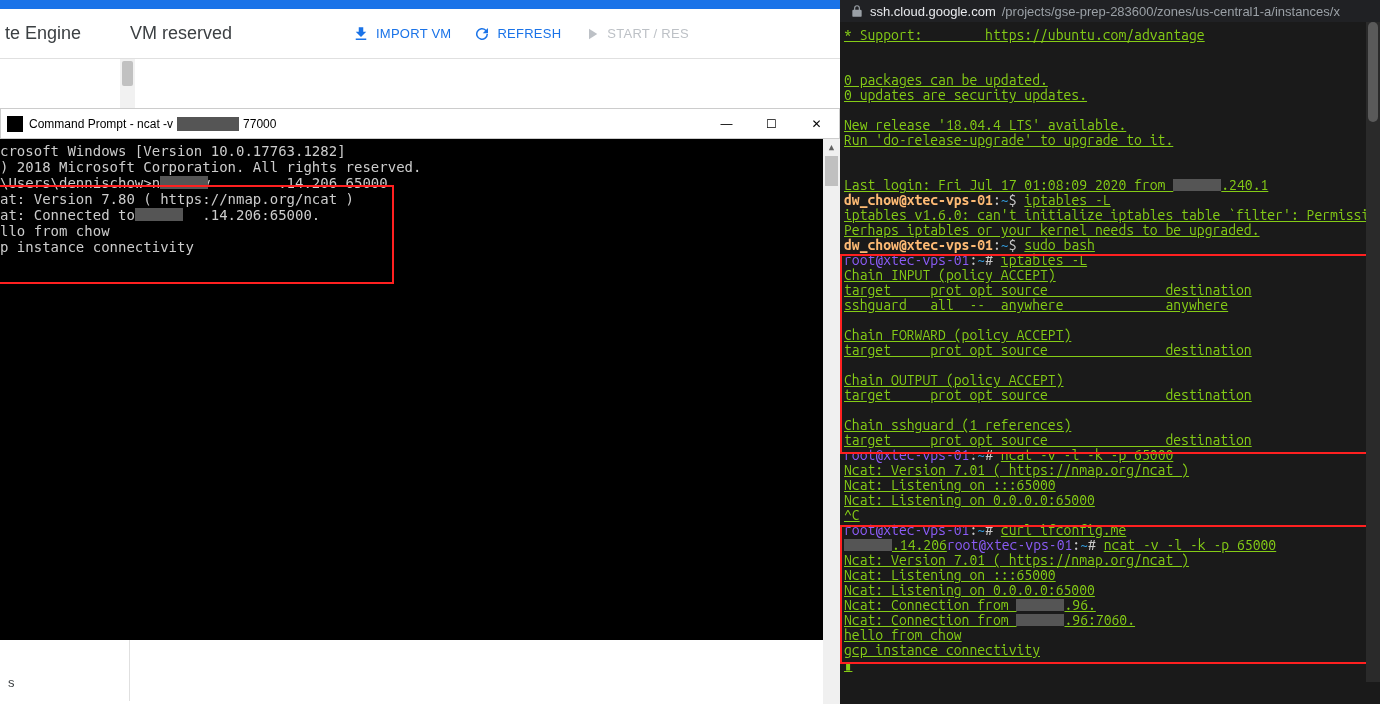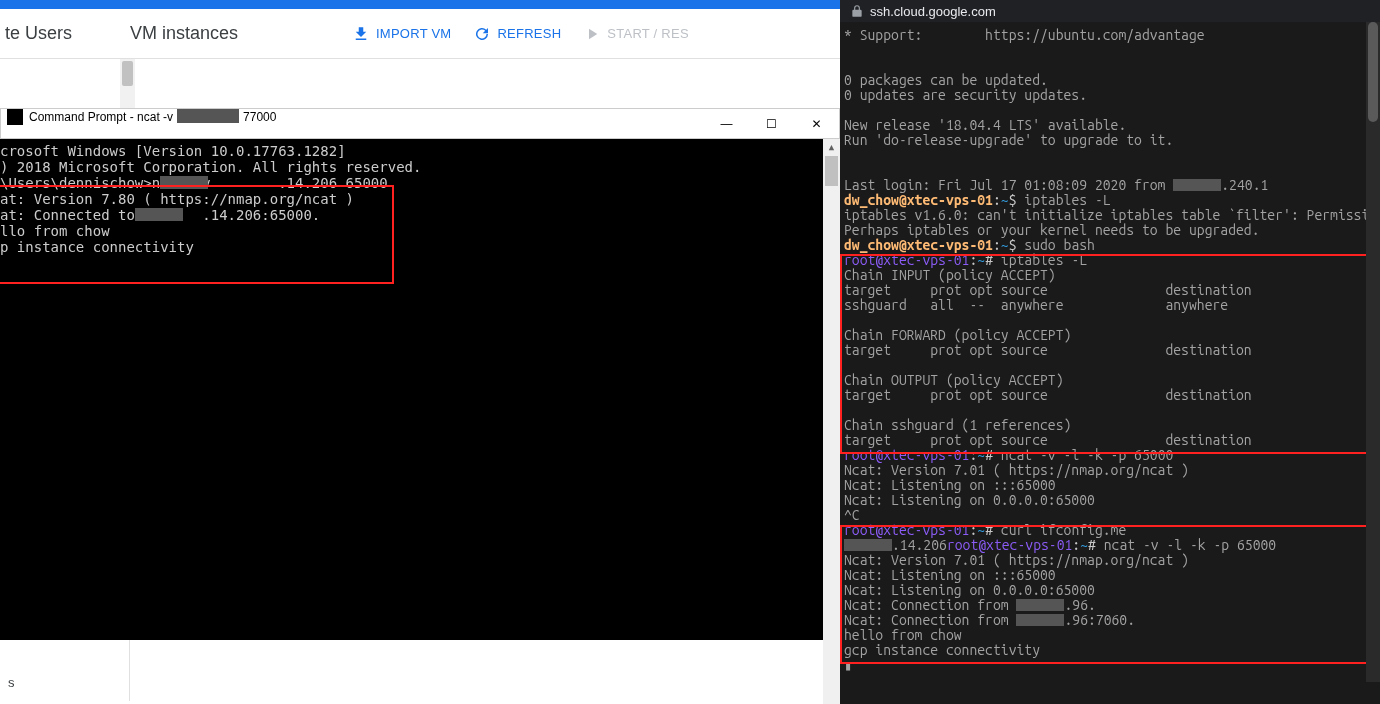--- a/index.html
+++ b/index.html
@@ -15,21 +15,21 @@
   .gcp-sidebar .item { height:36px; line-height:36px; padding-left:8px; font-size:13px; color:#3c4043; white-space:nowrap; overflow:hidden; }
   .gcp-sidebar .item.sel { background:#e8f0fe; color:#1a73e8; }
   .gcp-side-top{ height:50px; }
   .gcp-side-sb { position:absolute; top:59px; left:120px; width:15px; height:50px; background:#f1f1f1; }
   .gcp-side-sb .thumb { position:absolute; top:2px; left:2px; width:11px; height:25px; background:#c1c1c1; border-radius:2px; }
   .gcp-canvas { position:absolute; top:59px; left:135px; width:705px; height:645px; background:#fff; }
   .gcp-inner { position:absolute; top:50px; left:25px; width:660px; height:5px; border-top:1px solid #ccc; border-left:1px solid #ccc; border-right:1px solid #ccc; }
 
   
   .cmdwin { position:absolute; top:108px; left:0; width:840px; height:532px; background:#000; color:#c8c8c8; font-family:Consolas,"Lucida Console",monospace; font-size:14px; line-height:16px; }
-  .cmd-title { height:31px; background:#fff; color:#000; display:flex; align-items:flex-start; border:1px solid #ccc; }
+  .cmd-title { height:31px; background:#fff; color:#000; display:flex; align-items:center; border:1px solid #ccc; }
   .cmd-title .ico { width:16px; height:16px; margin:0 6px; background:#000; display:inline-block; }
   .cmd-title .txt { font-family:"Segoe UI",sans-serif; font-size:12px; flex:0 0 auto; }
   .cmd-title .redact { display:inline-block; width:62px; height:14px; background:#555; margin:0 4px; }
   .cmd-title .spacer { flex:1; }
   .cmd-title .wbtn { width:45px; height:29px; display:flex; align-items:center; justify-content:center; font-family:"Segoe UI Symbol",sans-serif; font-size:12px; cursor:pointer; }
   .cmd-body { position:relative; width:100%; height:625px; }
   .cmd-body pre { position:absolute; top:4px; left:0; white-space:pre; color:#ccc; }
   .cmd-body .redbox1 { position:absolute; top:46px; left:-4px; width:398px; height:99px; border:2px solid #ff2020; pointer-events:none; }
   .cmd-sb { position:absolute; top:0; right:0; width:17px; height:100%; background:#f0f0f0; }
   .cmd-sb .up,.cmd-sb .dn { width:17px; height:17px; background:#f0f0f0; color:#606060; font-size:9px; text-align:center; line-height:17px; }
@@ -38,36 +38,36 @@
   .redact-inline { display:inline-block; width:48px; height:13px; background:#555; vertical-align:-2px; }
 
   
   .ssh-pane { position:absolute; top:0; left:840px; width:540px; height:704px; background:#1a1a1a; color:#c8c8c8; font-family:"Ubuntu Mono","DejaVu Sans Mono",monospace; font-size:14px; line-height:15px; overflow:hidden; }
   .ssh-addr { height:22px; background:#202124; display:flex; align-items:center; gap:6px; padding-left:10px; color:#9aa0a6; font-family:Arial,sans-serif; font-size:13px; white-space:nowrap; }
   .ssh-addr .host { color:#e8eaed; }
   .ssh-addr svg { width:14px; height:14px; fill:#9aa0a6; }
   .ssh-body { position:relative; padding:6px 0 0 4px; white-space:pre; }
   .g { color:#fdba74;font-weight:bold; }
   .b { color:#34a0e4; }
-  .w { color:#a3a3a3; }
+  .w { color:#84cc16;text-decoration:underline; }
   .r { color:#8b5cf6; }
   .ssh-redact { display:inline-block; width:48px; height:12px; background:#555; vertical-align:-1px; }
   .redbox2 { position:absolute; top:254px; left:0; width:538px; height:200px; border:2px solid #ff2020; pointer-events:none; }
   .redbox3 { position:absolute; top:525px; left:0; width:538px; height:139px; border:2px solid #ff2020; pointer-events:none; }
   .ssh-sb { position:absolute; top:22px; right:0; width:14px; height:660px; background:#2a2a2a; }
   .ssh-sb .thumb { position:absolute; top:0; left:2px; width:10px; height:100px; background:#5a5a5a; border-radius:5px; }
 </style>
 </head>
 <body>
 
 <div class="blue-strip"></div>
 
 <div class="gcp-head">
-  <div class="title1">te Users</div>
-  <div class="title2">VM instances</div>
+  <div class="title1">te Engine</div>
+  <div class="title2">VM reserved</div>
   <div class="action">
     <svg viewBox="0 0 24 24">
         <path fill="#1a73e8" d="M19 9h-4V3H9v6H5l7 7 7-7zM5 18v2h14v-2H5z"></path>
       </svg>
     <span>IMPORT VM</span>
   </div>
   <div class="action">
     <svg viewBox="0 0 24 24">
         <path fill="#1a73e8" d="M17.65 6.35A8 8 0 1 0 20 12h-2a6 6 0 1 1-1.76-4.24L13 11h7V4z"></path>
       </svg>
@@ -116,20 +116,21 @@
     </div>
   </div>
 </div>
 
 <div class="ssh-pane">
   <div class="ssh-addr">
     <svg viewBox="0 0 24 24">
         <path d="M12 2a5 5 0 0 0-5 5v3H6a2 2 0 0 0-2 2v8a2 2 0 0 0 2 2h12a2 2 0 0 0 2-2v-8a2 2 0 0 0-2-2h-1V7a5 5 0 0 0-5-5zm-3 5a3 3 0 1 1 6 0v3H9z"></path>
       </svg>
     <span class="host">ssh.cloud.google.com</span>
+      <span>/projects/gse-prep-283600/zones/us-central1-a/instances/x</span>
   </div>
   <div class="ssh-body" id="sshbody"><div><span class="w">* Support:        https://ubuntu.com/advantage</span></div><div>&nbsp;</div><div>&nbsp;</div><div><span class="w">0 packages can be updated.</span></div><div><span class="w">0 updates are security updates.</span></div><div>&nbsp;</div><div><span class="w">New release '18.04.4 LTS' available.</span></div><div><span class="w">Run 'do-release-upgrade' to upgrade to it.</span></div><div>&nbsp;</div><div>&nbsp;</div><div><span class="w">Last login: Fri Jul 17 01:08:09 2020 from </span><span class="ssh-redact"></span><span class="w">.240.1</span></div><div><span class="g">dw_chow@xtec-vps-01</span>:<span class="b">~</span>$ <span class="w">iptables -L</span></div><div><span class="w">iptables v1.6.0: can't initialize iptables table `filter': Permission</span></div><div><span class="w">Perhaps iptables or your kernel needs to be upgraded.</span></div><div><span class="g">dw_chow@xtec-vps-01</span>:<span class="b">~</span>$ <span class="w">sudo bash</span></div><div><span class="r">root@xtec-vps-01</span>:<span class="b">~</span># <span class="w">iptables -L</span></div><div><span class="w">Chain INPUT (policy ACCEPT)</span></div><div><span class="w">target     prot opt source               destination</span></div><div><span class="w">sshguard   all  --  anywhere             anywhere</span></div><div>&nbsp;</div><div><span class="w">Chain FORWARD (policy ACCEPT)</span></div><div><span class="w">target     prot opt source               destination</span></div><div>&nbsp;</div><div><span class="w">Chain OUTPUT (policy ACCEPT)</span></div><div><span class="w">target     prot opt source               destination</span></div><div>&nbsp;</div><div><span class="w">Chain sshguard (1 references)</span></div><div><span class="w">target     prot opt source               destination</span></div><div><span class="r">root@xtec-vps-01</span>:<span class="b">~</span># <span class="w">ncat -v -l -k -p 65000</span></div><div><span class="w">Ncat: Version 7.01 ( https://nmap.org/ncat )</span></div><div><span class="w">Ncat: Listening on :::65000</span></div><div><span class="w">Ncat: Listening on 0.0.0.0:65000</span></div><div><span class="w">^C</span></div><div><span class="r">root@xtec-vps-01</span>:<span class="b">~</span># <span class="w">curl ifconfig.me</span></div><div><span class="ssh-redact"></span><span class="w">.14.206</span><span class="r">root@xtec-vps-01</span>:<span class="b">~</span># <span class="w">ncat -v -l -k -p 65000</span></div><div><span class="w">Ncat: Version 7.01 ( https://nmap.org/ncat )</span></div><div><span class="w">Ncat: Listening on :::65000</span></div><div><span class="w">Ncat: Listening on 0.0.0.0:65000</span></div><div><span class="w">Ncat: Connection from </span><span class="ssh-redact"></span><span class="w">.96.</span></div><div><span class="w">Ncat: Connection from </span><span class="ssh-redact"></span><span class="w">.96:7060.</span></div><div><span class="w">hello from chow</span></div><div><span class="w">gcp instance connectivity</span></div><div><span class="w">▮</span></div></div>
   <div class="redbox2"></div>
   <div class="redbox3"></div>
   <div class="ssh-sb">
       <div class="thumb"></div>
     </div>
 </div>
 
 </body></html>

